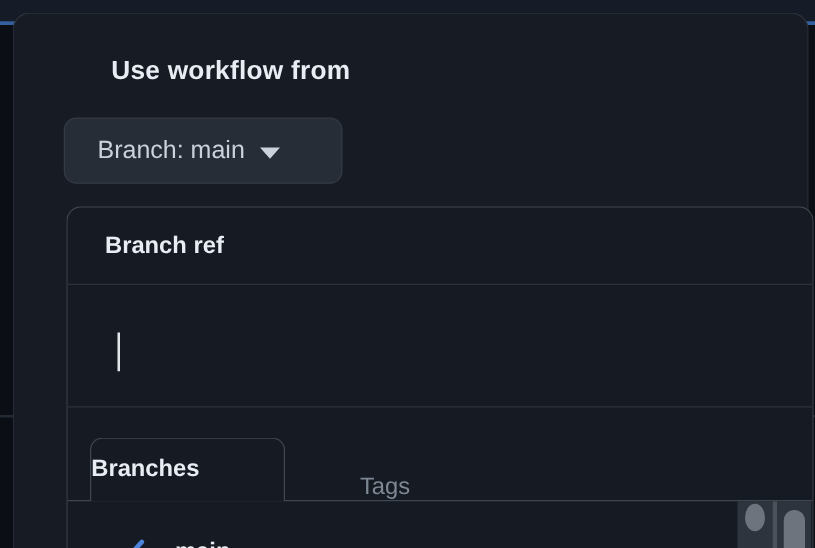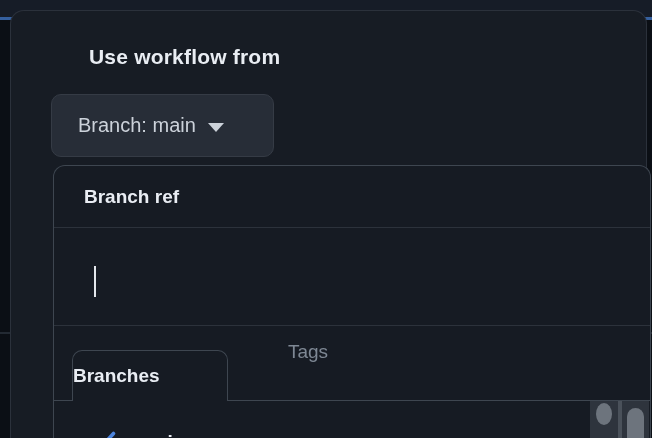--- a/index.html
+++ b/index.html
@@ -27,21 +27,21 @@
   }
   #modal-title {
     left:42px; top:34px;
     font-size:21px; font-weight:700; color:#e9edf3;
     letter-spacing:0.2px;
     margin-left:36px;
   }
 
   
   #branch-btn {
-    left:40px; top:83px; width:223px; height:63px;
+    left:40px; top:83px; width:223px; height:53px;
     background:#272d37;
     border:1px solid #353b45;
     border-radius:10px;
     box-sizing:border-box;
     display:flex; align-items:center;
     padding:0 16px 0 26px;
     cursor:pointer;
   }
   #branch-btn .label { font-size:20px; color:#ccd2da; }
   .caret-down {
@@ -93,22 +93,22 @@
     left:18px; top:184px; width:156px; height:51px;
     background:#161b23;
     border:1px solid #3e4650; border-bottom:none;
     border-radius:10px 10px 0 0;
     box-sizing:border-box;
     display:flex; align-items:center; justify-content:flex-start;
     z-index:2; cursor:pointer;
   }
   #tab-branches .tab-label { font-size:19px; font-weight:700; color:#e9edf3; }
   #tab-tags {
-    left:204px; top:175px; width:100px; height:50px;
-    display:flex; justify-content:center;
+    left:204px; top:199px; width:100px; height:50px;
+    display:flex; align-items:center; justify-content:center;
     z-index:2; cursor:pointer;
   }
   #tab-tags .tab-label { font-size:19px; color:#7e8894; }
 
   
   #row-main {
     left:0; top:248px; width:530px; height:56px;
     display:flex; align-items:center;
     cursor:pointer;
   }

